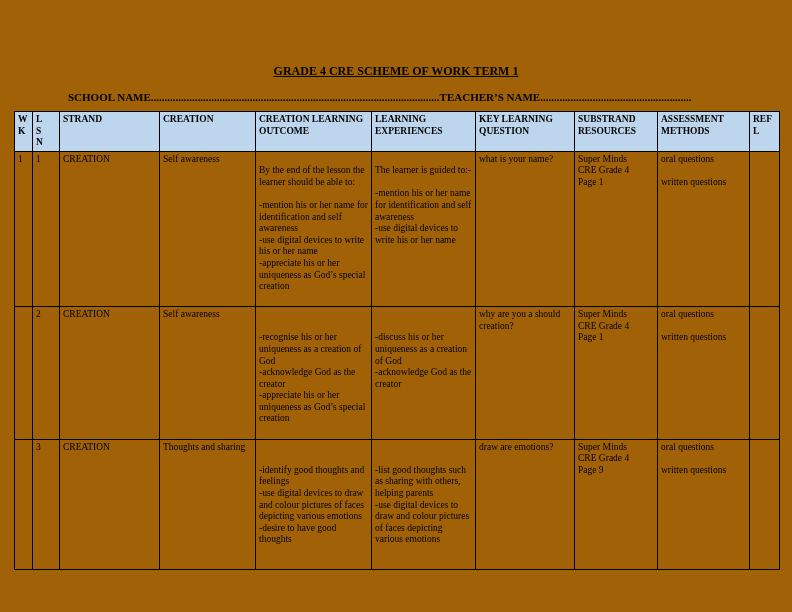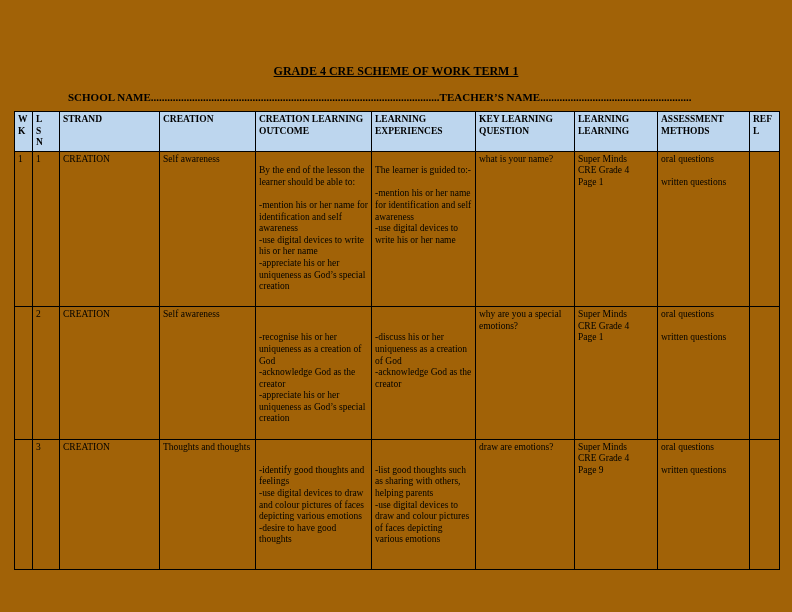--- a/index.html
+++ b/index.html
@@ -94,21 +94,21 @@
         <th>W
 K</th>
         <th>L
 S
 N</th>
         <th>STRAND</th>
         <th>CREATION</th>
         <th>CREATION LEARNING OUTCOME</th>
         <th>LEARNING EXPERIENCES</th>
         <th>KEY LEARNING QUESTION</th>
-        <th>LEARNING LEARNING</th>
+        <th>SUBSTRAND RESOURCES</th>
         <th>ASSESSMENT METHODS</th>
         <th>REFL</th>
       </tr>
     </thead>
     <tbody>
 
       <tr class="r1">
         <td>1</td>
         <td>1</td>
         <td>CREATION</td>
@@ -143,35 +143,35 @@
           <div class="intro"></div>
           <div>-recognise his or her uniqueness as a creation of God
 -acknowledge God as the creator
 -appreciate his or her uniqueness as God’s special creation</div>
         </td>
         <td>
           <div class="intro"></div>
           <div>-discuss  his or her uniqueness as a creation of God
 -acknowledge God as the creator</div>
         </td>
-        <td>why are you a special emotions?</td>
+        <td>why are you a should creation?</td>
         <td>Super Minds
 CRE Grade 4
 Page 1</td>
         <td>oral questions
 
 written questions</td>
         <td></td>
       </tr>
 
       <tr class="r3">
         <td></td>
         <td>3</td>
         <td>CREATION</td>
-        <td>Thoughts and thoughts</td>
+        <td>Thoughts and sharing</td>
         <td>
           <div class="intro"></div>
           <div>-identify  good thoughts and feelings
 -use digital devices to draw and colour pictures of faces depicting various emotions
 -desire to have good thoughts</div>
         </td>
         <td>
           <div class="intro"></div>
           <div>-list good thoughts such as sharing with others, helping parents
 -use digital devices to draw and colour pictures of faces depicting various emotions</div>

